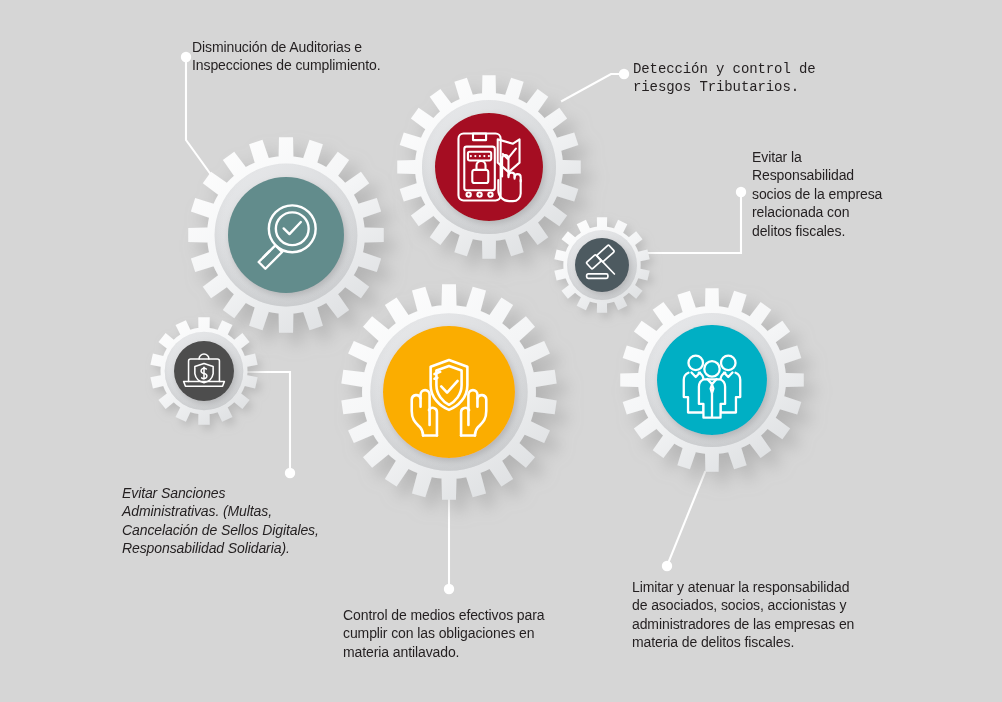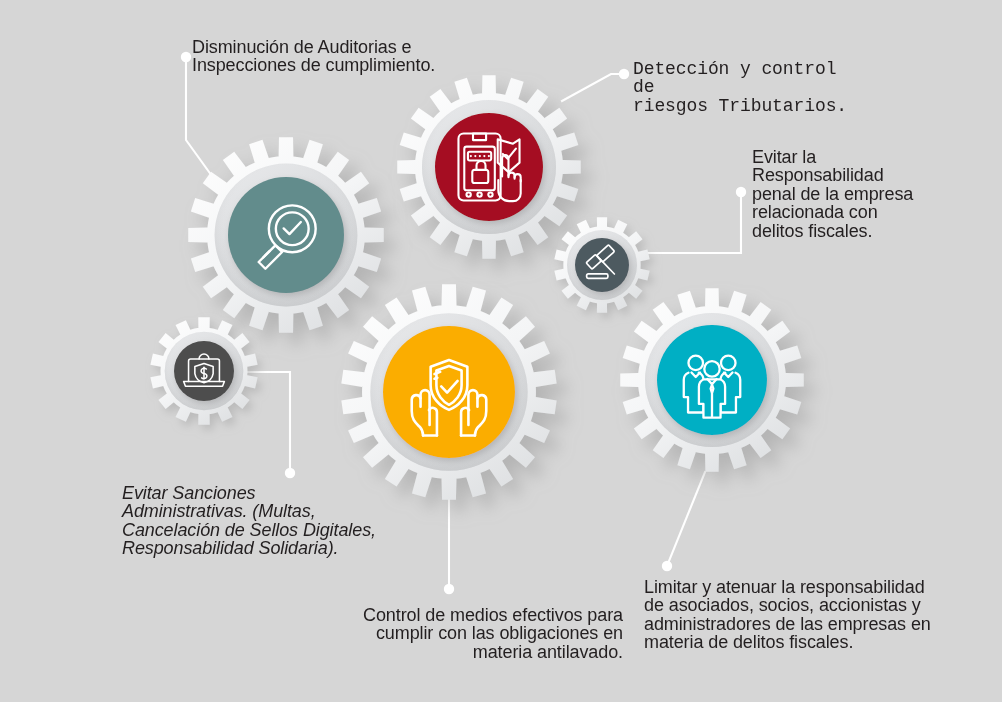--- a/index.html
+++ b/index.html
@@ -20,21 +20,21 @@
   #svg-layer {
     position: absolute;
     left: 0;
     top: 0;
     width: 1002px;
     height: 702px;
   }
   .label {
     position: absolute;
     color: #231f20;
-    font-size: 18px;
+    font-size: 14px;
     line-height: 18.4px;
     font-family: "Liberation Sans", sans-serif;
     white-space: pre-line;
     letter-spacing: -0.1px;
   }
 </style>
 </head>
 <body>
 
 <div id="stage">
@@ -215,29 +215,29 @@
       </g>
   </svg>
 
   <div id="labels-group">
       <div class="label" style="left: 192px; top: 38px; width: 260px;">Disminución de Auditorias e
 Inspecciones de cumplimiento.</div>
       <div class="label" style="left: 633px; top: 60px; width: 230px; font-family: Liberation Mono, monospace;">Detección y control de
 riesgos Tributarios.</div>
       <div class="label" style="left: 752px; top: 148px; width: 180px;">Evitar la
 Responsabilidad
-penal de la empresa
+socios de la empresa
 relacionada con
 delitos fiscales.</div>
       <div class="label" style="left: 122px; top: 484px; width: 260px; font-style: italic;">Evitar Sanciones
 Administrativas. (Multas,
 Cancelación de Sellos Digitales,
 Responsabilidad Solidaria).</div>
-      <div class="label" style="left: 343px; top: 606px; width: 280px; text-align: right;">Control de medios efectivos para
+      <div class="label" style="left: 343px; top: 606px; width: 280px;">Control de medios efectivos para
 cumplir con las obligaciones en
 materia antilavado.</div>
-      <div class="label" style="left: 632px; top: 578px; width: 300px; margin-left: 12px;">Limitar y atenuar la responsabilidad
+      <div class="label" style="left: 632px; top: 578px; width: 300px;">Limitar y atenuar la responsabilidad
 de asociados, socios, accionistas y
 administradores de las empresas en
 materia de delitos fiscales.</div>
     </div>
 
 </div>
 
 </body></html>

